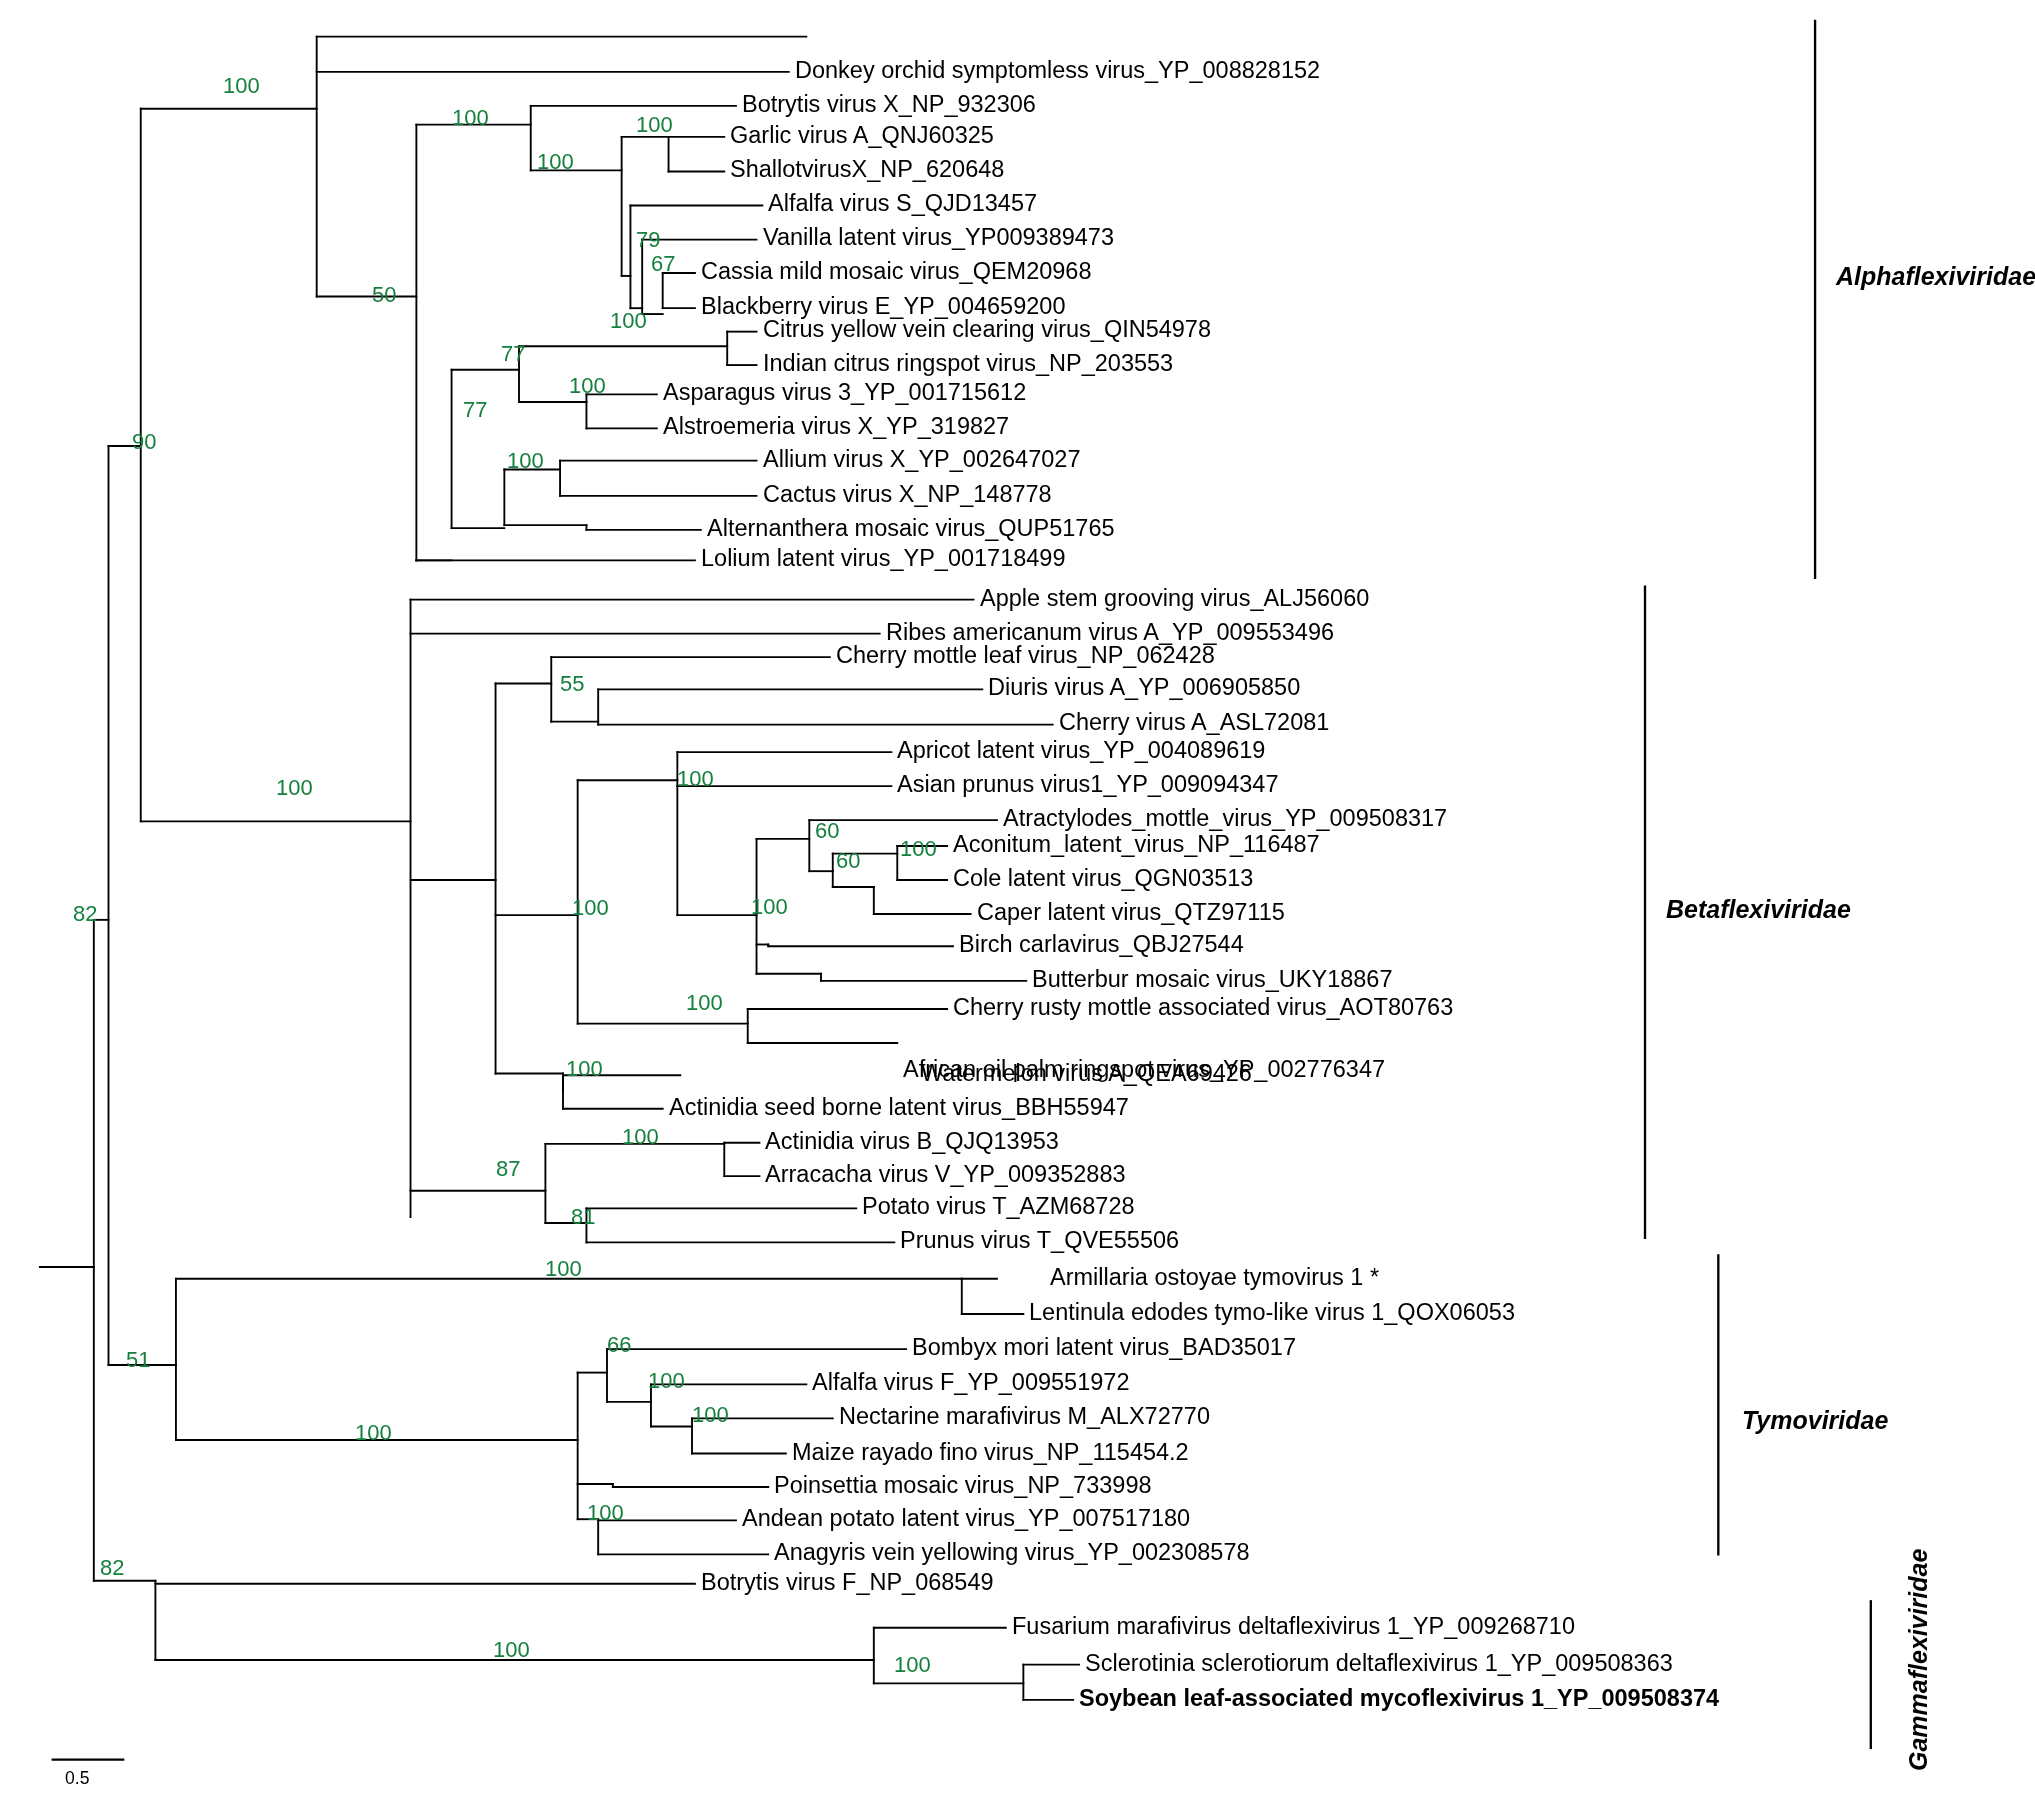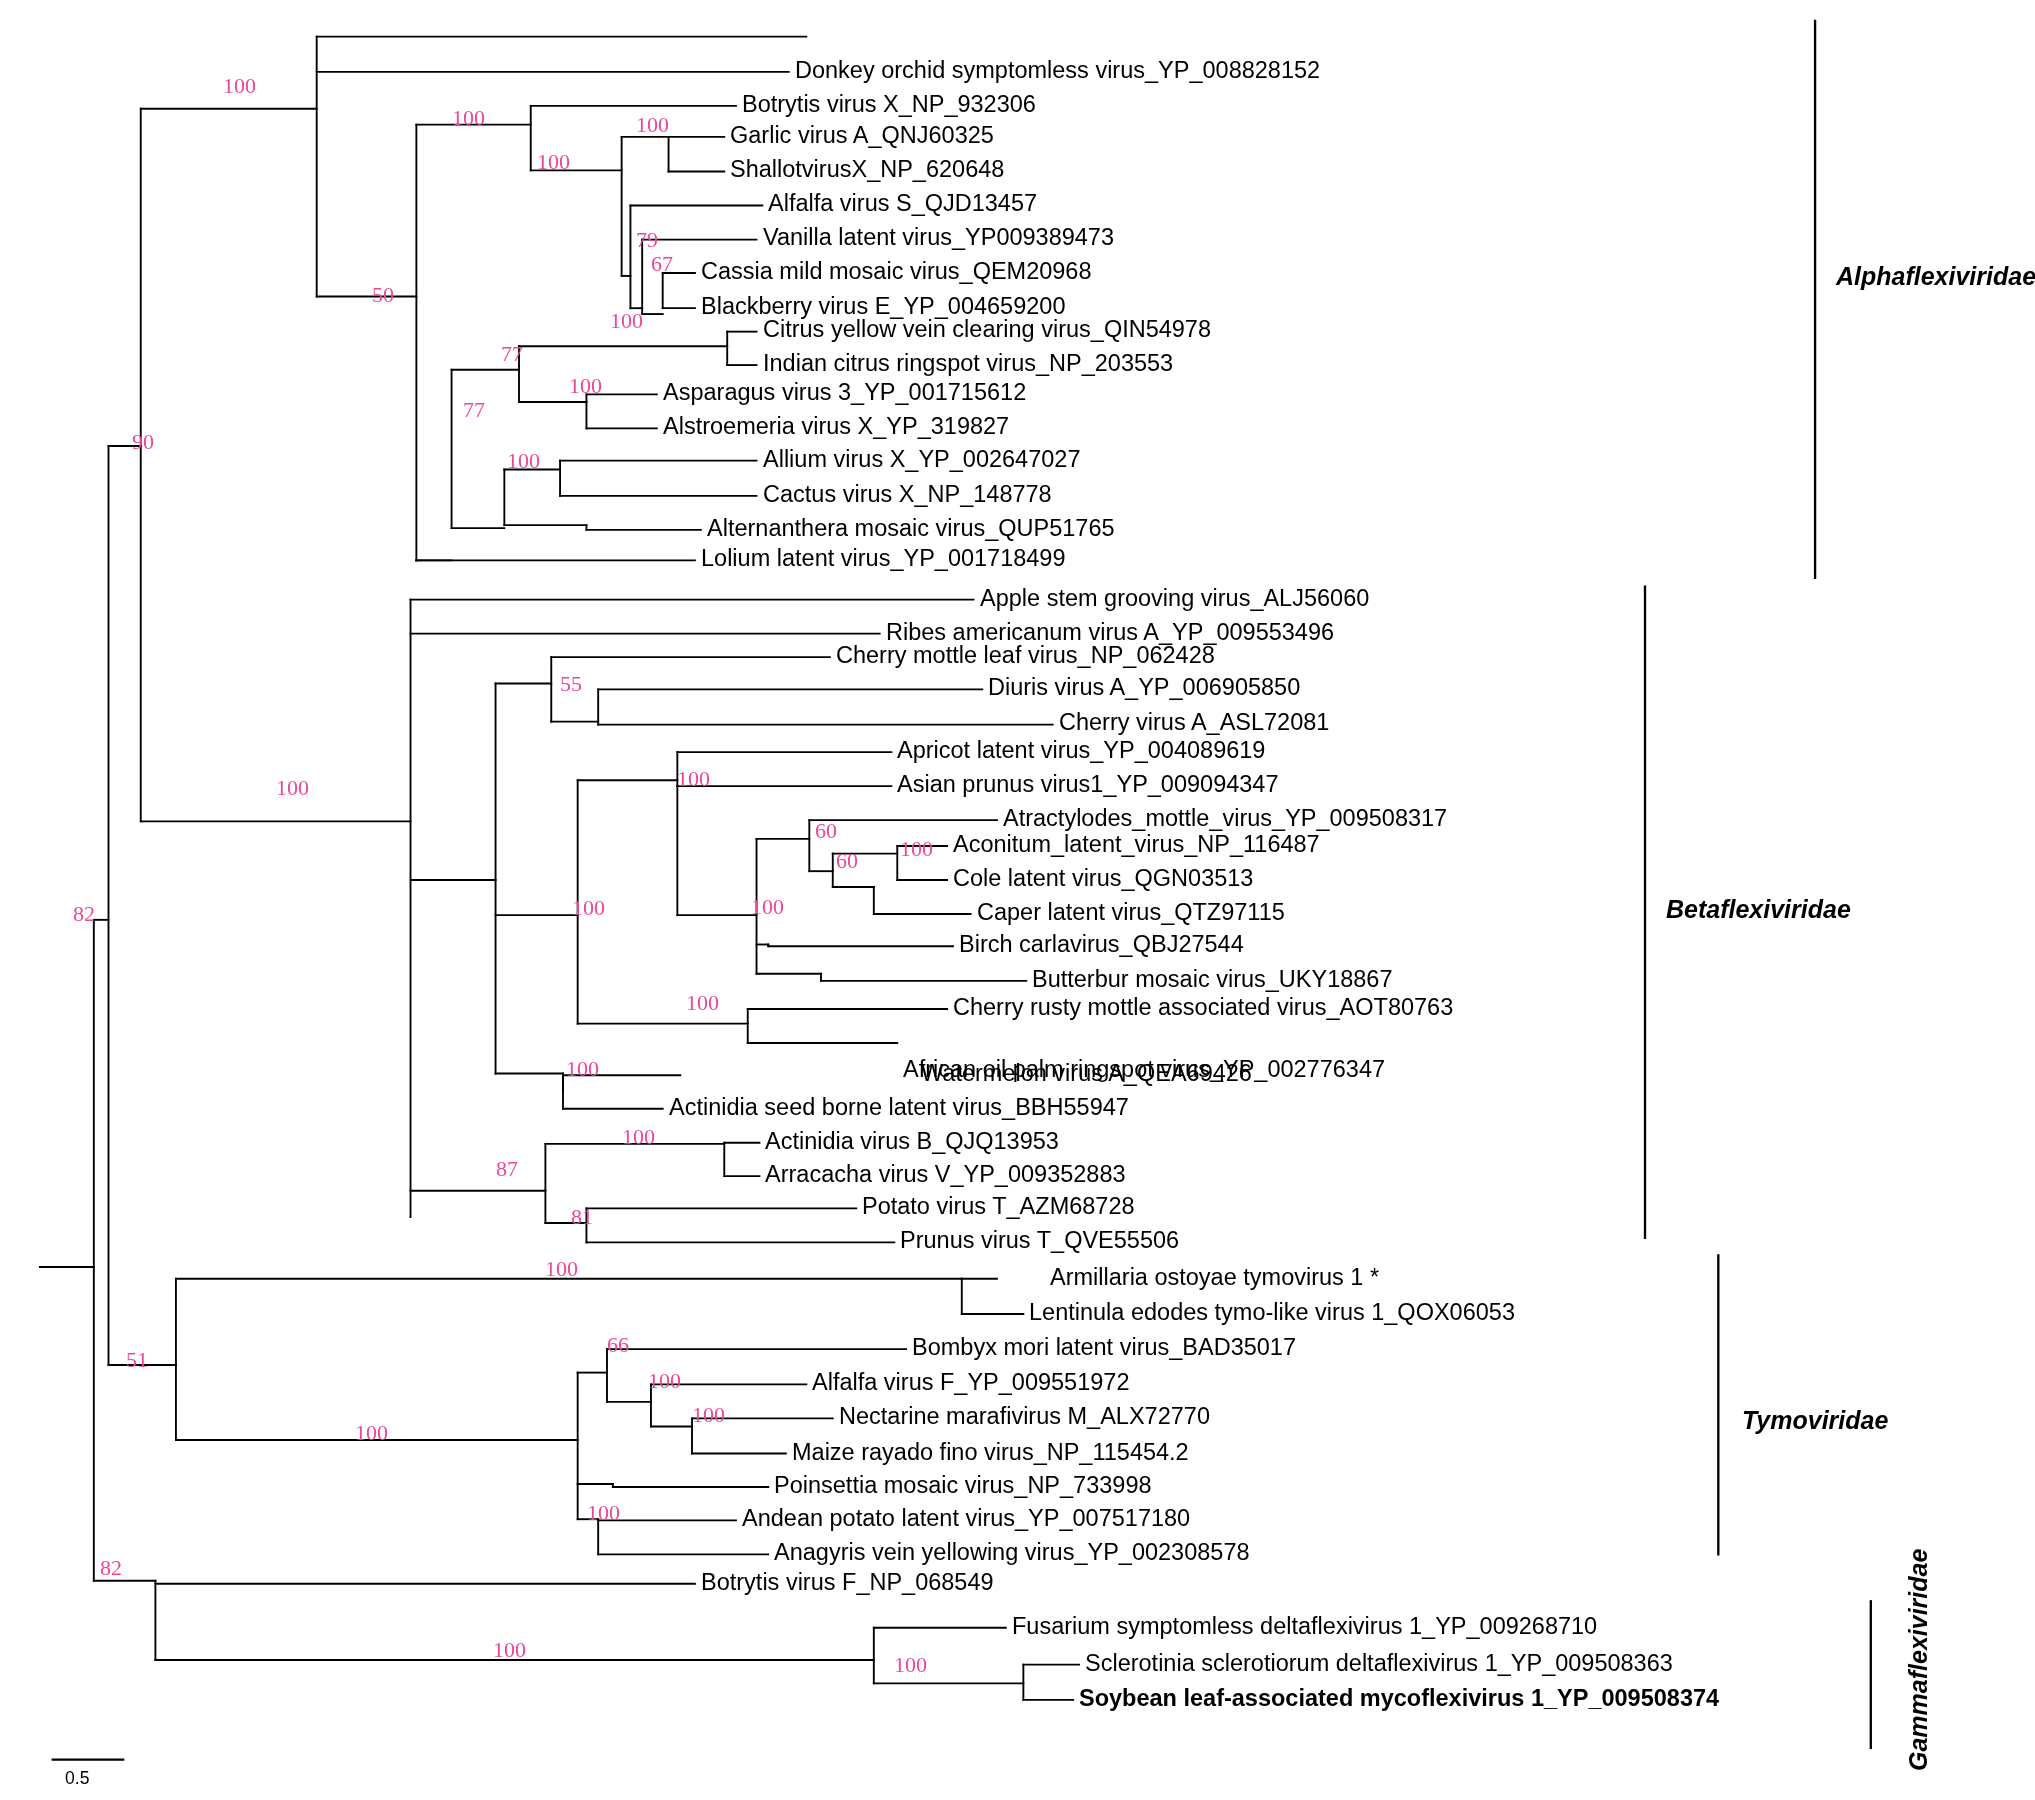--- a/index.html
+++ b/index.html
@@ -25,23 +25,23 @@
   .taxon-label {
     position: absolute;
     font-family: "Liberation Sans", sans-serif;
     font-size: 23.5px;
     color: #000000;
     white-space: nowrap;
     line-height: 1;
   }
   .support-label {
     position: absolute;
-    font-family: Liberation Serif, serif;
+    font-family: Liberation Sans, sans-serif;
     font-size: 22px;
-    color: #ec4899;
+    color: #15803d;
     white-space: nowrap;
     line-height: 1;
   }
   .family-label {
     position: absolute;
     font-family: "Liberation Sans", sans-serif;
     font-size: 25px;
     font-style: italic;
     font-weight: bold;
     color: #000000;
@@ -329,21 +329,21 @@
   <div class="taxon-label" style="left:1050px; top:1266px;">Armillaria ostoyae tymovirus 1 *</div>
   <div class="taxon-label" style="left:1029px; top:1301px;">Lentinula edodes tymo-like virus 1_QOX06053</div>
   <div class="taxon-label" style="left:912px; top:1336px;">Bombyx mori latent virus_BAD35017</div>
   <div class="taxon-label" style="left:812px; top:1371px;">Alfalfa virus F_YP_009551972</div>
   <div class="taxon-label" style="left:839px; top:1405px;">Nectarine marafivirus M_ALX72770</div>
   <div class="taxon-label" style="left:792px; top:1441px;">Maize rayado fino virus_NP_115454.2</div>
   <div class="taxon-label" style="left:774px; top:1474px;">Poinsettia mosaic virus_NP_733998</div>
   <div class="taxon-label" style="left:742px; top:1507px;">Andean potato latent virus_YP_007517180</div>
   <div class="taxon-label" style="left:774px; top:1541px;">Anagyris vein yellowing virus_YP_002308578</div>
   <div class="taxon-label" style="left:701px; top:1571px;">Botrytis virus F_NP_068549</div>
-  <div class="taxon-label" style="left:1012px; top:1615px;">Fusarium symptomless deltaflexivirus 1_YP_009268710</div>
+  <div class="taxon-label" style="left:1012px; top:1615px;">Fusarium marafivirus deltaflexivirus 1_YP_009268710</div>
   <div class="taxon-label" style="left:1085px; top:1652px;">Sclerotinia sclerotiorum deltaflexivirus 1_YP_009508363</div>
   <div class="taxon-label" style="left:1079px; top:1687px;font-weight:bold;">Soybean leaf-associated mycoflexivirus 1_YP_009508374</div>
 
   <div class="support-label" style="left:223px;  top:75px;">100</div>
   <div class="support-label" style="left:452px;  top:107px;">100</div>
   <div class="support-label" style="left:636px; top:114px;">100</div>
   <div class="support-label" style="left:537px;  top:151px;">100</div>
   <div class="support-label" style="left:636px; top:229px;">79</div>
   <div class="support-label" style="left:651px; top:253px;">67</div>
   <div class="support-label" style="left:372px;  top:284px;">50</div>

